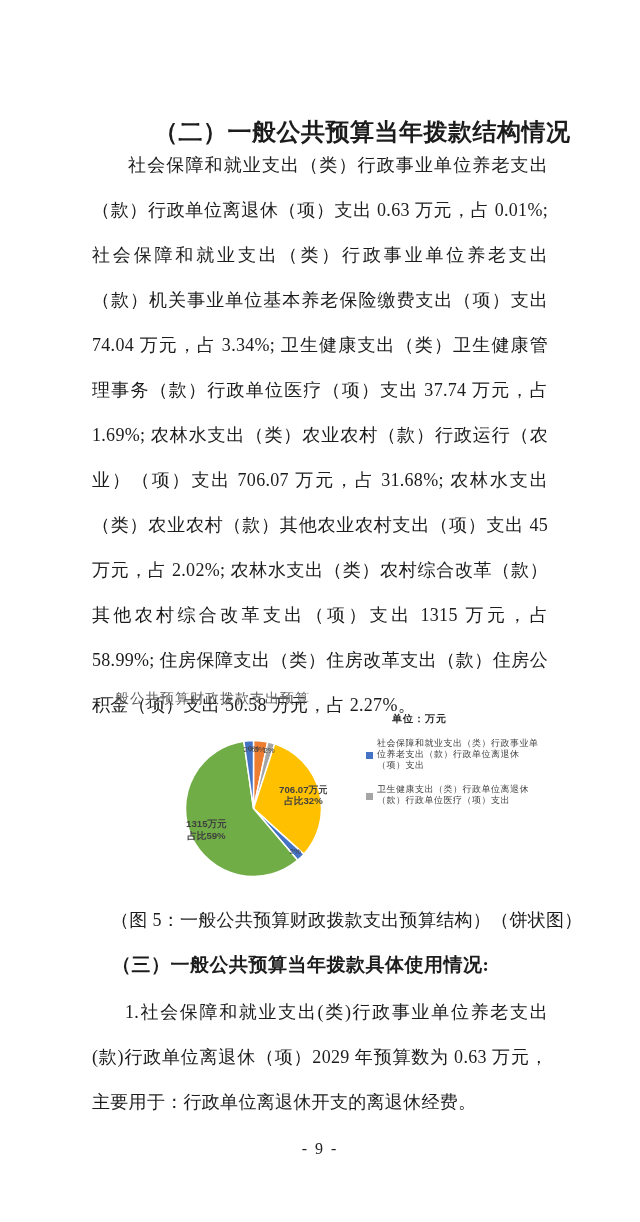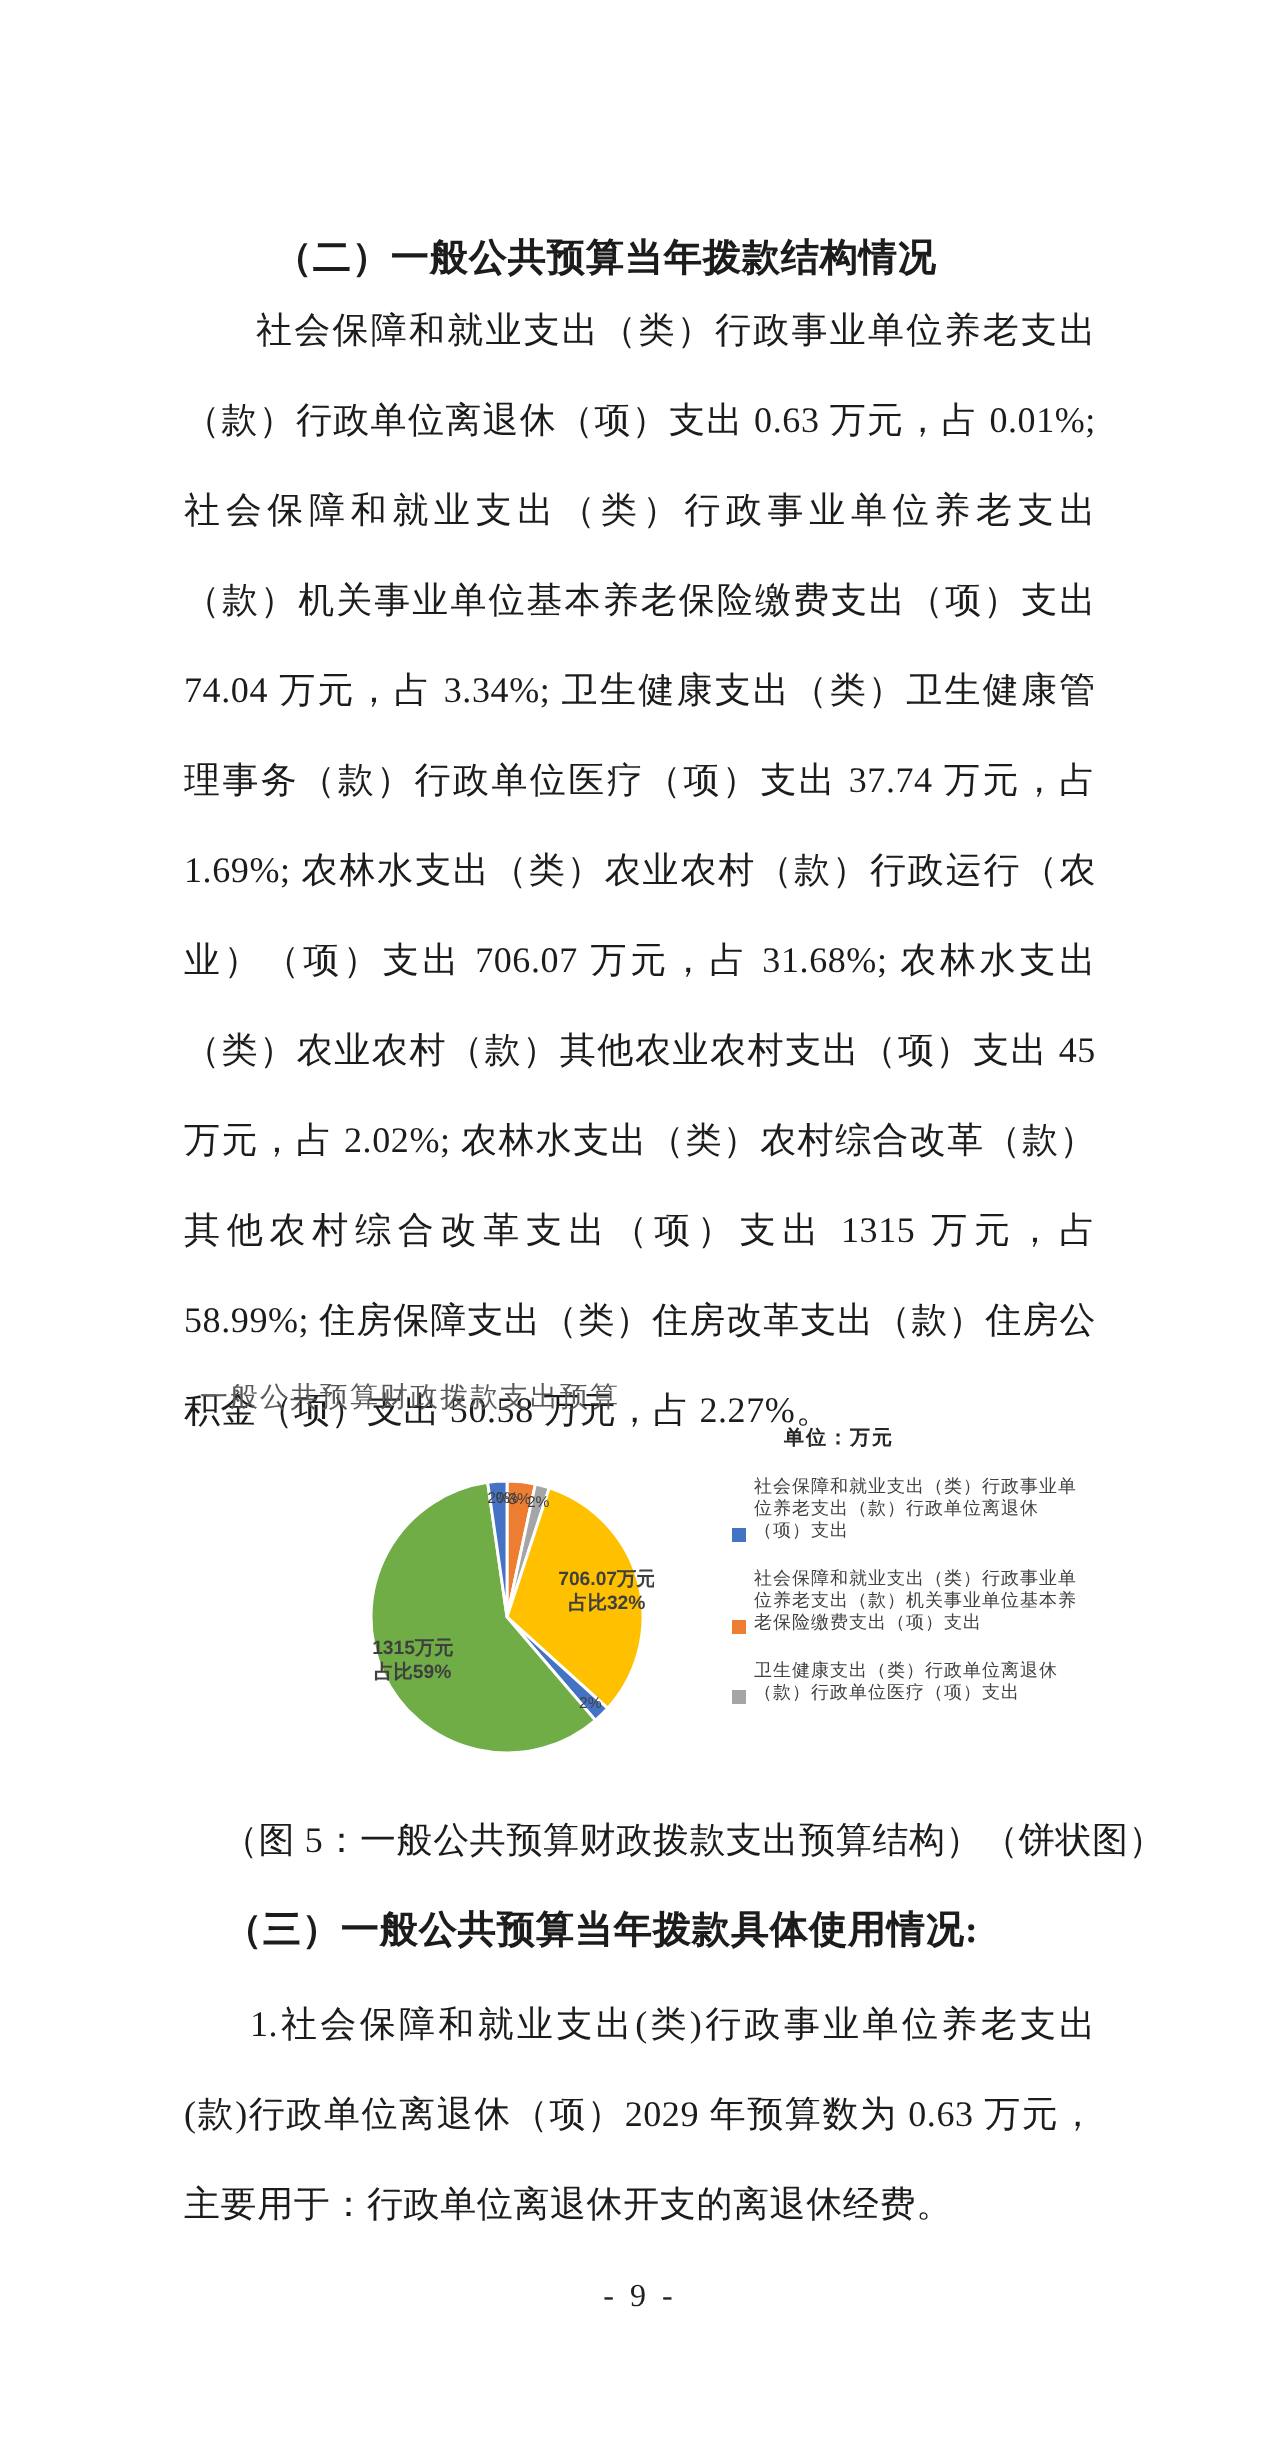--- a/index.html
+++ b/index.html
@@ -7,22 +7,22 @@
     position:relative;
     width:640px;
     height:1222px;
     background:#ffffff;
     overflow:hidden;
     font-family:"Liberation Serif", serif;
     color:#1c1c1c;
   }
   .h2{
     position:absolute;
-    left:137px; top:116px;
-    font-size:19px;
+    left:154px; top:116px;
+    font-size:24px;
     font-weight:bold;
     letter-spacing:.5px;
     white-space:nowrap;
   }
   .body-para{
     position:absolute;
     left:92px;
     width:456px;
     font-size:18px;
     line-height:45px;
@@ -87,21 +87,21 @@
     width:147px; height:147px;
   }
   .legend{
     position:absolute;
     left:266px; top:50px;
     width:174px;
     color:#404040;
   }
   .legend-item{
     display:flex;
-    align-items:flex-end;
+    align-items:center;
     margin-bottom:13px;
   }
   .legend-swatch{
     flex:0 0 auto;
     width:7px; height:7px;
     margin:2px 4px 0 0;
   }
   .legend-label{
     font-size:9px;
     line-height:11px;
@@ -146,24 +146,20 @@
           <text x="28.764514782335098" y="100.19186612824508" text-anchor="middle" class="pie-big-label"><tspan x="28.764514782335098">1315万元</tspan><tspan x="28.764514782335098" dy="13">占比59%</tspan></text>
           <text x="75.35995765981723" y="18.045520500266406" text-anchor="middle" class="pie-small-label">2%</text>
         </svg>
     </div>
     <div class="legend" id="legend">
         <div class="legend-item">
           <span class="legend-swatch" style="background: rgb(68, 114, 196);"></span>
           <span class="legend-label">社会保障和就业支出（类）行政事业单位养老支出（款）行政单位离退休（项）支出</span>
         </div>
         <div class="legend-item">
-          <span class="legend-swatch" style="background: rgb(237, 125, 49);"></span>
-          <span class="legend-label">社会保障和就业支出（类）行政事业单位养老支出（款）机关事业单位基本养老保险缴费支出（项）支出</span>
-        </div>
-        <div class="legend-item">
           <span class="legend-swatch" style="background: rgb(165, 165, 165);"></span>
           <span class="legend-label">卫生健康支出（类）行政单位离退休（款）行政单位医疗（项）支出</span>
         </div>
       </div>
   </div>
 
   <div class="caption">（图 5：一般公共预算财政拨款支出预算结构）（饼状图）</div>
 
   <div class="h3">（三）一般公共预算当年拨款具体使用情况:</div>
 

